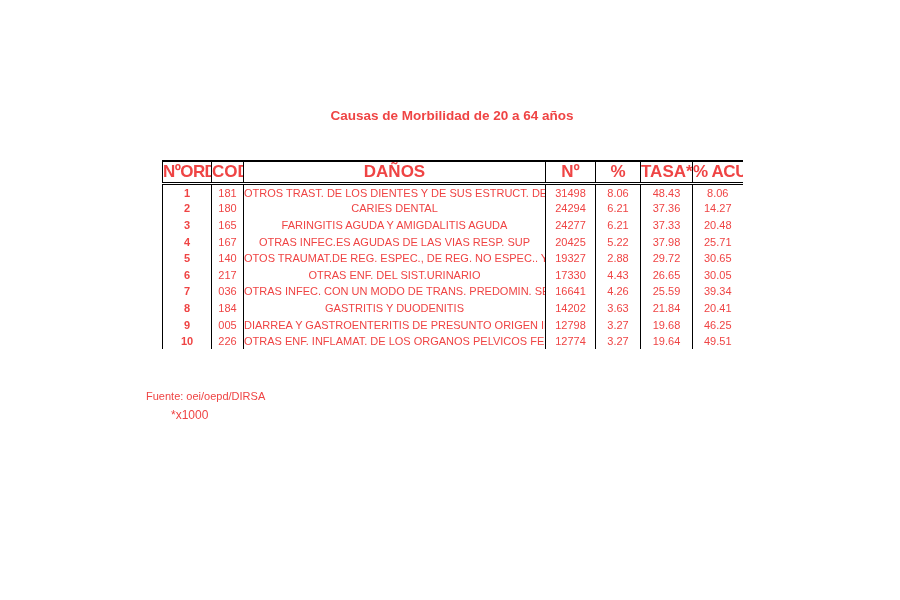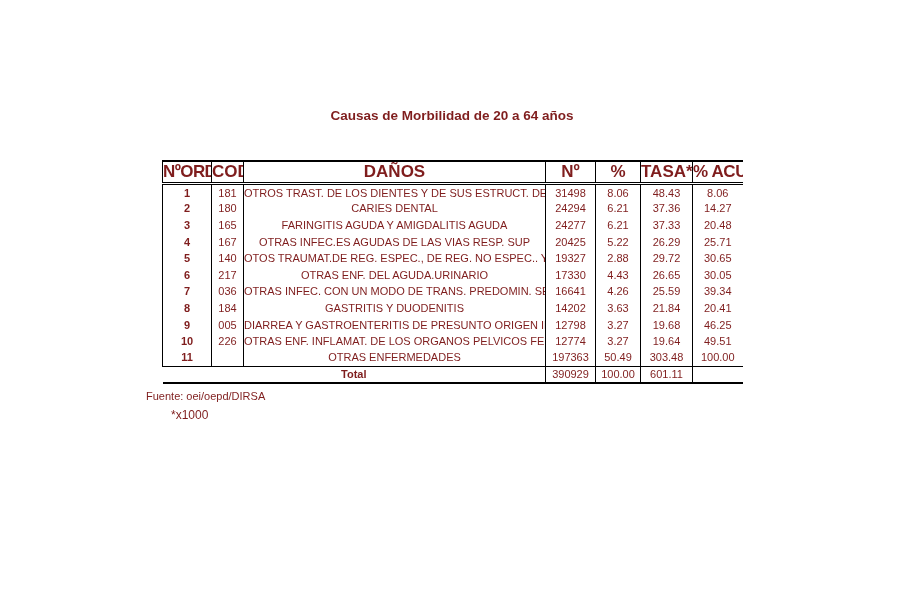--- a/index.html
+++ b/index.html
@@ -2,21 +2,21 @@
 <html><head>
 <meta charset="utf-8">
 <style>
   * { box-sizing: border-box; }
   html, body { margin: 0; padding: 0; }
   .page {
     position: relative;
     width: 900px;
     height: 600px;
     background: #ffffff;
-    color: #7f1d1d;
+    color: #ef4444;
     font-family: "Liberation Sans", "DejaVu Sans", sans-serif;
     overflow: hidden;
   }
   .title-block {
     position: absolute;
     left: 160px;
     top: 105px;
     width: 584px;
     text-align: center;
     font-weight: bold;
@@ -143,36 +143,36 @@
         <td class="c-pct">6.21</td>
         <td class="c-tasa">37.33</td>
         <td class="c-acum">20.48</td>
       </tr>
       <tr>
         <td class="c-orden">4</td>
         <td class="c-cod">167</td>
         <td class="c-danos">OTRAS INFEC.ES AGUDAS DE LAS VIAS RESP. SUP</td>
         <td class="c-n">20425</td>
         <td class="c-pct">5.22</td>
-        <td class="c-tasa">26.29</td>
+        <td class="c-tasa">37.98</td>
         <td class="c-acum">25.71</td>
       </tr>
       <tr>
         <td class="c-orden">5</td>
         <td class="c-cod">140</td>
         <td class="c-danos">OTOS TRAUMAT.DE REG. ESPEC., DE REG. NO ESPEC.. Y DE MULT. REG.</td>
         <td class="c-n">19327</td>
         <td class="c-pct">2.88</td>
         <td class="c-tasa">29.72</td>
         <td class="c-acum">30.65</td>
       </tr>
       <tr>
         <td class="c-orden">6</td>
         <td class="c-cod">217</td>
-        <td class="c-danos">OTRAS ENF. DEL AGUDA.URINARIO</td>
+        <td class="c-danos">OTRAS ENF. DEL SIST.URINARIO</td>
         <td class="c-n">17330</td>
         <td class="c-pct">4.43</td>
         <td class="c-tasa">26.65</td>
         <td class="c-acum">30.05</td>
       </tr>
       <tr>
         <td class="c-orden">7</td>
         <td class="c-cod">036</td>
         <td class="c-danos">OTRAS INFEC. CON UN MODO DE TRANS. PREDOMIN. SEXUAL</td>
         <td class="c-n">16641</td>
@@ -200,35 +200,19 @@
       </tr>
       <tr>
         <td class="c-orden">10</td>
         <td class="c-cod">226</td>
         <td class="c-danos">OTRAS ENF. INFLAMAT. DE LOS ORGANOS PELVICOS FEMENINOS</td>
         <td class="c-n">12774</td>
         <td class="c-pct">3.27</td>
         <td class="c-tasa">19.64</td>
         <td class="c-acum">49.51</td>
       </tr>
-      <tr>
-        <td class="c-orden">11</td>
-        <td class="c-cod"></td>
-        <td class="c-danos">OTRAS ENFERMEDADES</td>
-        <td class="c-n">197363</td>
-        <td class="c-pct">50.49</td>
-        <td class="c-tasa">303.48</td>
-        <td class="c-acum">100.00</td>
-      </tr>
-      <tr class="total-row">
-        <td colspan="3" class="total-label">Total</td>
-        <td class="total-num">390929</td>
-        <td class="total-num">100.00</td>
-        <td class="total-num">601.11</td>
-        <td class="total-num"></td>
-      </tr>
     </tbody>
   </table>
 
   <div class="fuente">Fuente: oei/oepd/DIRSA</div>
   <div class="note">*x1000</div>
 
 </div>
 
 </body></html>

